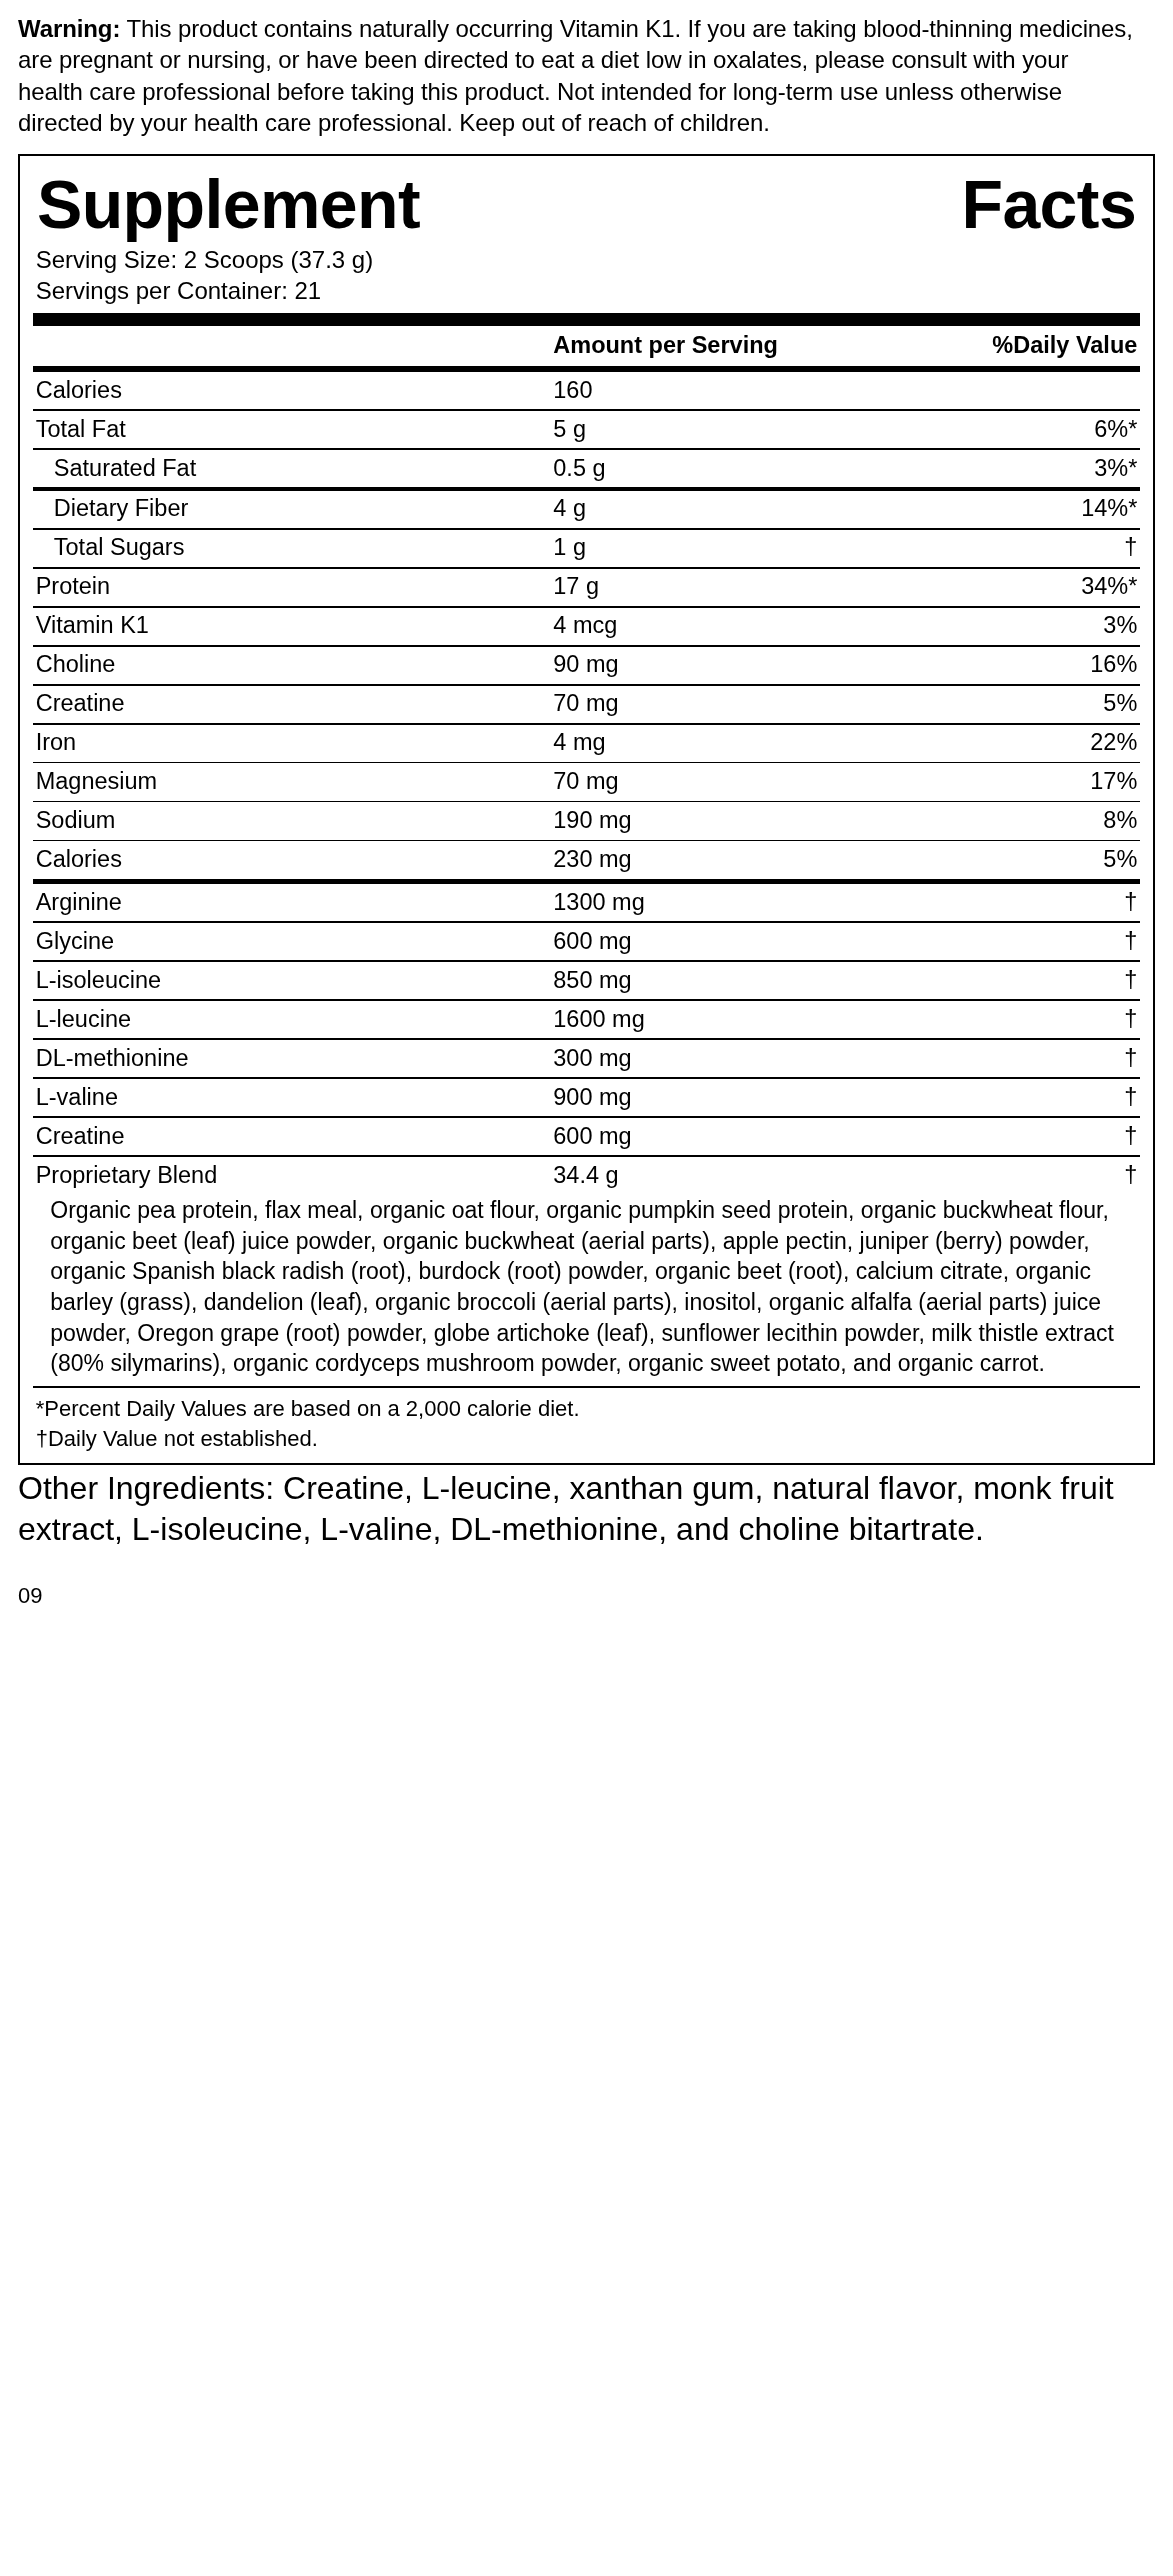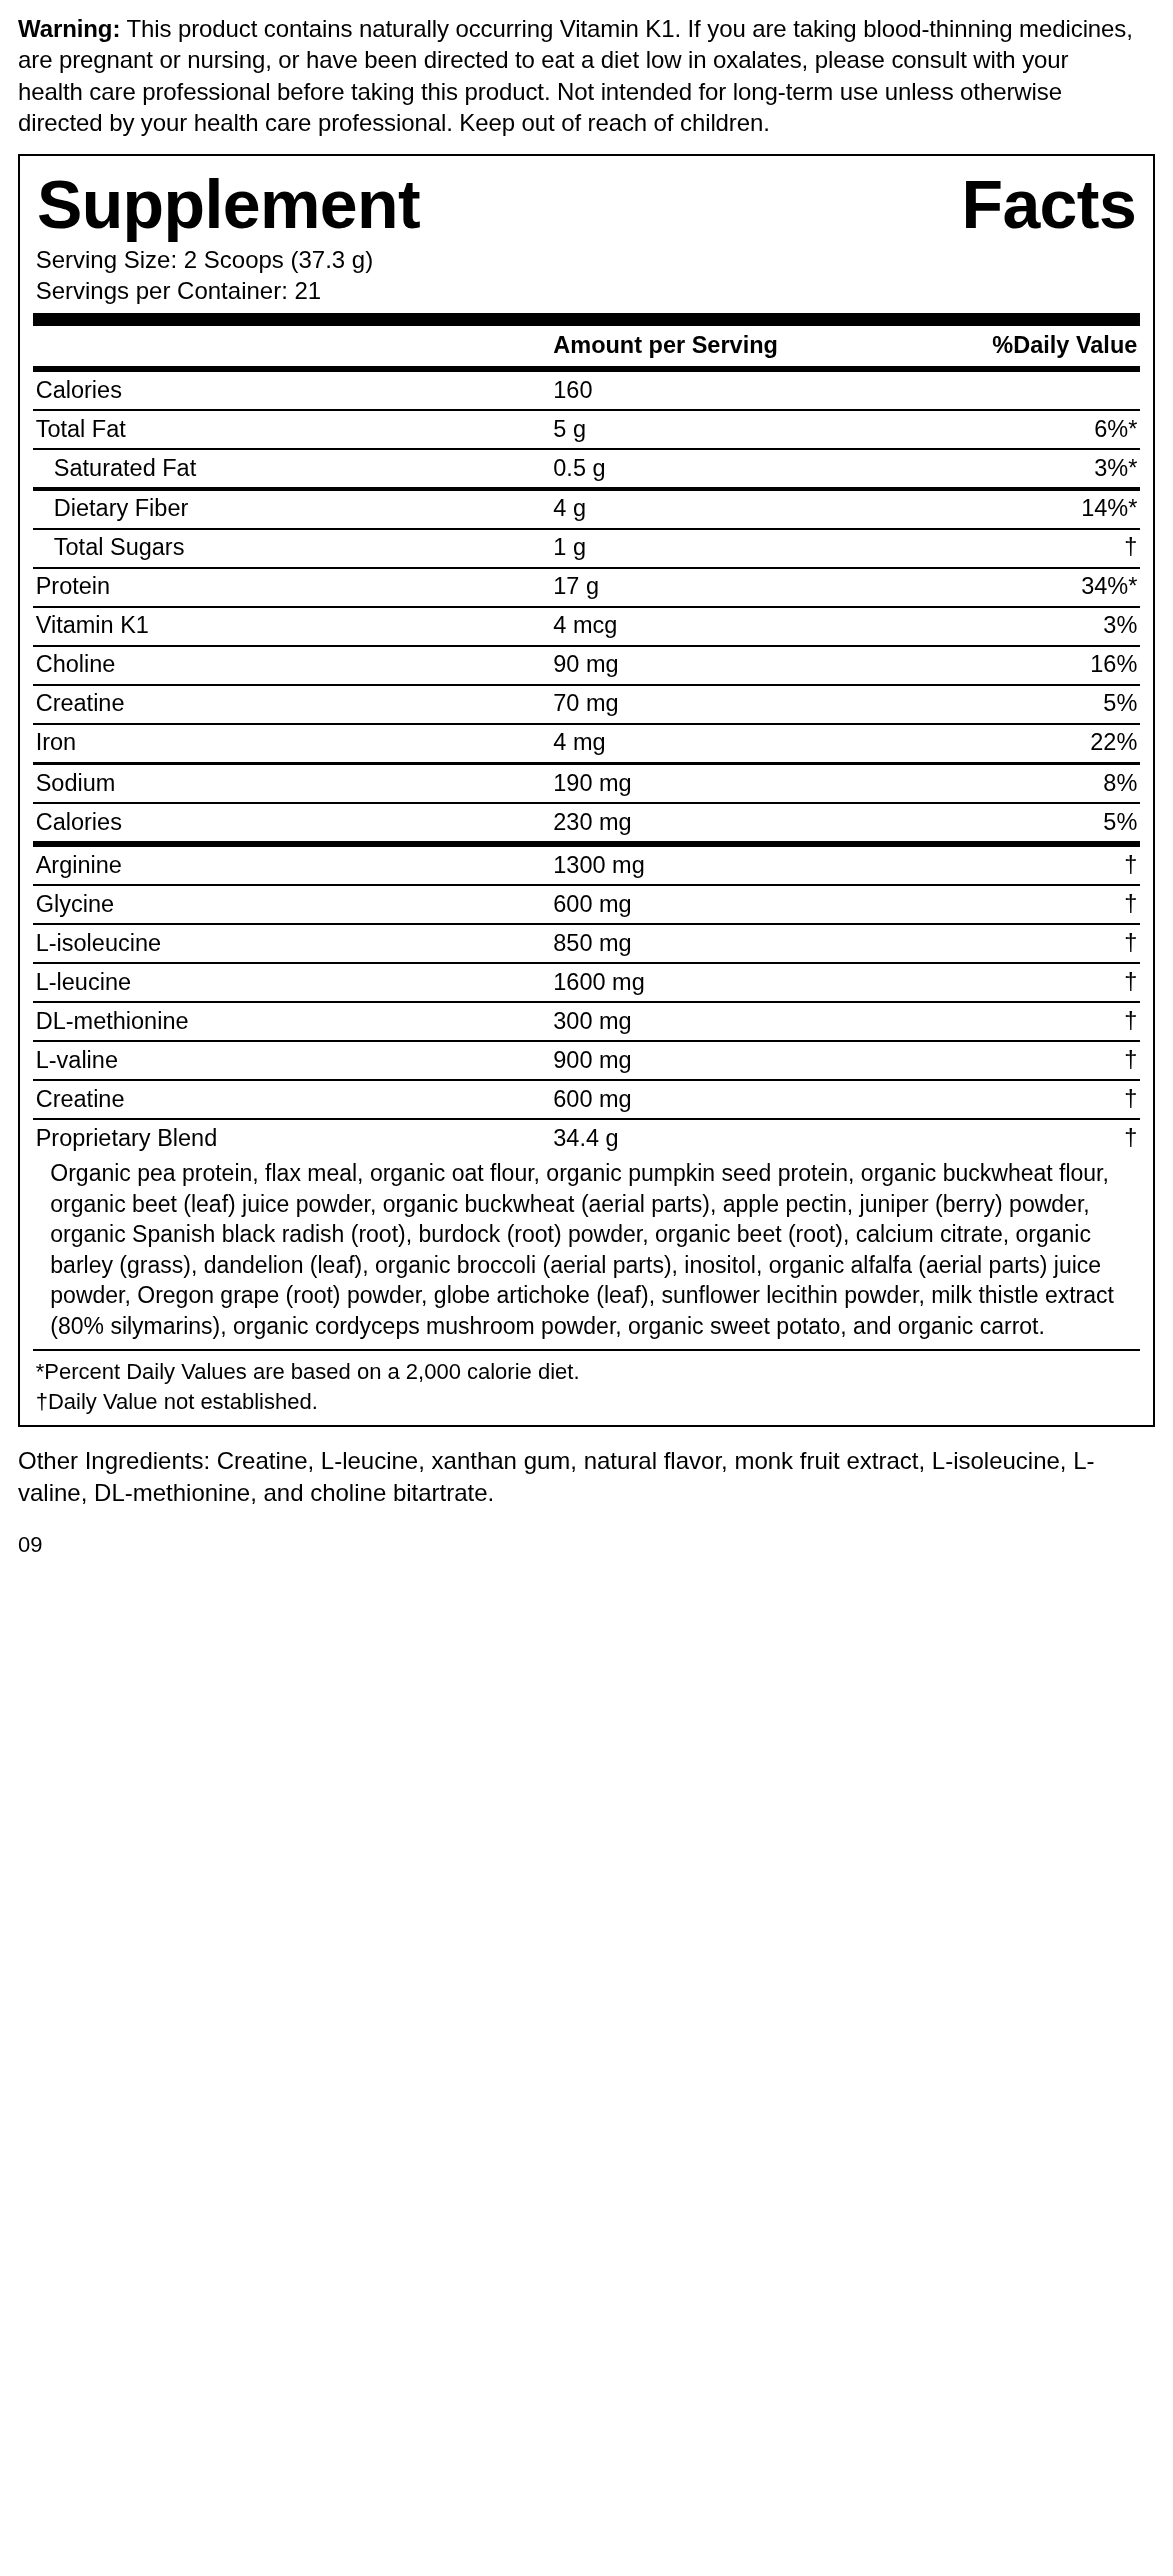--- a/index.html
+++ b/index.html
@@ -102,23 +102,23 @@
     padding: 1.2px 4.8px 7.2px 17px;
   }
 
   .footnotes {
     font-size: 22px;
     line-height: 1.32;
     padding: 6px 2.4px 1.2px 2.4px;
   }
 
   .other-ing {
-    font-size: 24px;
+    font-size: 32px;
     line-height: 1.30;
-    margin-top: 18px;
+    margin-top: 3px;
     padding-right: 15.7px;
   }
   .code {
     font-size: 22px;
     margin-top: 19.3px;
   }
 </style>
 </head>
 <body>
 
@@ -260,20 +260,25 @@
           <td class="col-name">Iron</td>
           <td class="col-amt">4 mg</td>
           <td class="col-dv">22%</td>
         </tr>
         <tr class="sep">
             <td colspan="3">
               <hr>
             </td>
           </tr>
 
+        <tr>
+          <td class="col-name">Magnesium</td>
+          <td class="col-amt">70 mg</td>
+          <td class="col-dv">17%</td>
+        </tr>
         <tr class="sep">
             <td colspan="3">
               <hr>
             </td>
           </tr>
 
         <tr>
           <td class="col-name">Sodium</td>
           <td class="col-amt">190 mg</td>
           <td class="col-dv">8%</td>

